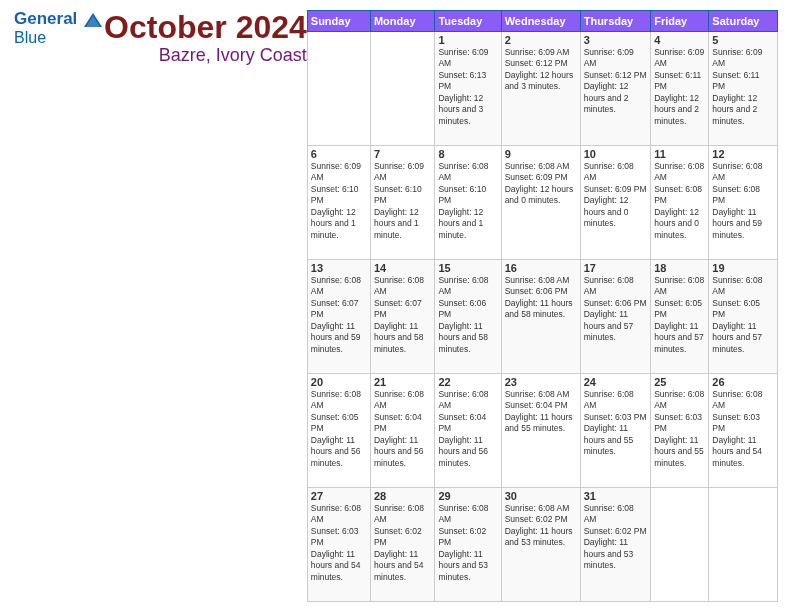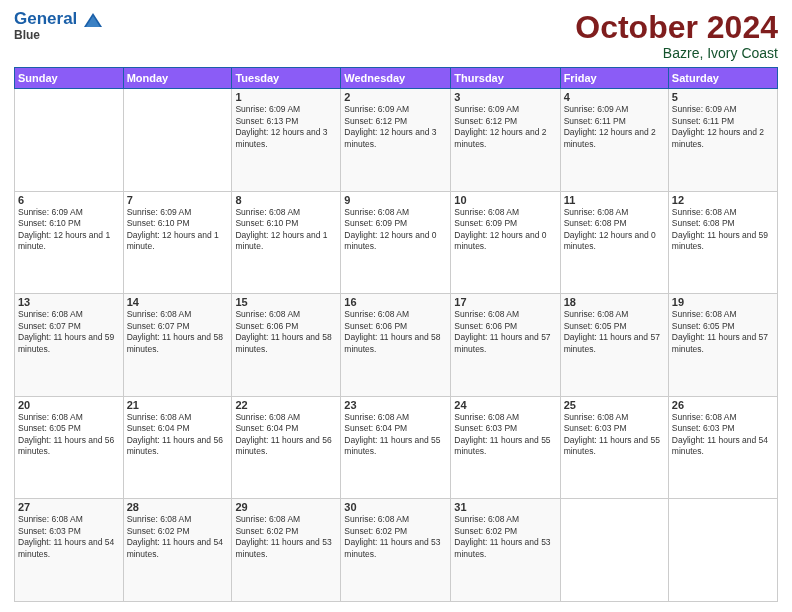--- a/index.html
+++ b/index.html
@@ -8,21 +8,21 @@
       height: 612px;
       font-family: Arial, sans-serif;
       background: #fff;
       overflow: hidden;
     }
     .page {
       width: 792px;
       height: 612px;
       padding: 10px 14px;
       display: flex;
-      flex-direction: column;
+      flex-direction: row;
     }
     .header {
       display: flex;
       justify-content: space-between;
       align-items: flex-start;
       margin-bottom: 6px;
     }
     .logo {
       display: flex;
       align-items: center;
@@ -30,22 +30,22 @@
     .title-block {
       text-align: right;
     }
     .month-title {
       font-size: 32px;
       font-weight: bold;
       color: #7f1d1d;
       line-height: 1.1;
     }
     .subtitle {
-      font-size: 14px;
-      color: #14532d;
+      font-size: 18px;
+      color: #701a75;
     }
     table {
       width: 100%;
       border-collapse: collapse;
       flex: 1;
     }
     th {
       background: #8b5cf6;
       color: #fff;
       font-size: 11px;
@@ -94,21 +94,21 @@
   <div class="header">
     <div class="logo">
       <div>
         <div style="font-size:17px;font-weight:bold;color:#333;line-height:1.1;">
           <span style="color:#1a5fa8;">General</span>
           <svg style="display:inline;vertical-align:middle;" width="22" height="18" viewBox="0 0 22 18">
             <polygon points="11,2 20,16 2,16" fill="#1a5fa8"></polygon>
             <polygon points="11,5 18,16 4,16" fill="#5ba3e0" opacity="0.5"></polygon>
           </svg>
         </div>
-        <div style="font-size:12px;font-weight:bold;color:#404040;line-height:1.1;">Blue</div>
+        <div style="font-size:16px;font-weight:normal;color:#0369a1;line-height:1.1;">Blue</div>
       </div>
     </div>
     <div class="title-block">
       <div class="month-title">October 2024</div>
       <div class="subtitle">Bazre, Ivory Coast</div>
     </div>
   </div>
 
   <table>
     <thead>

